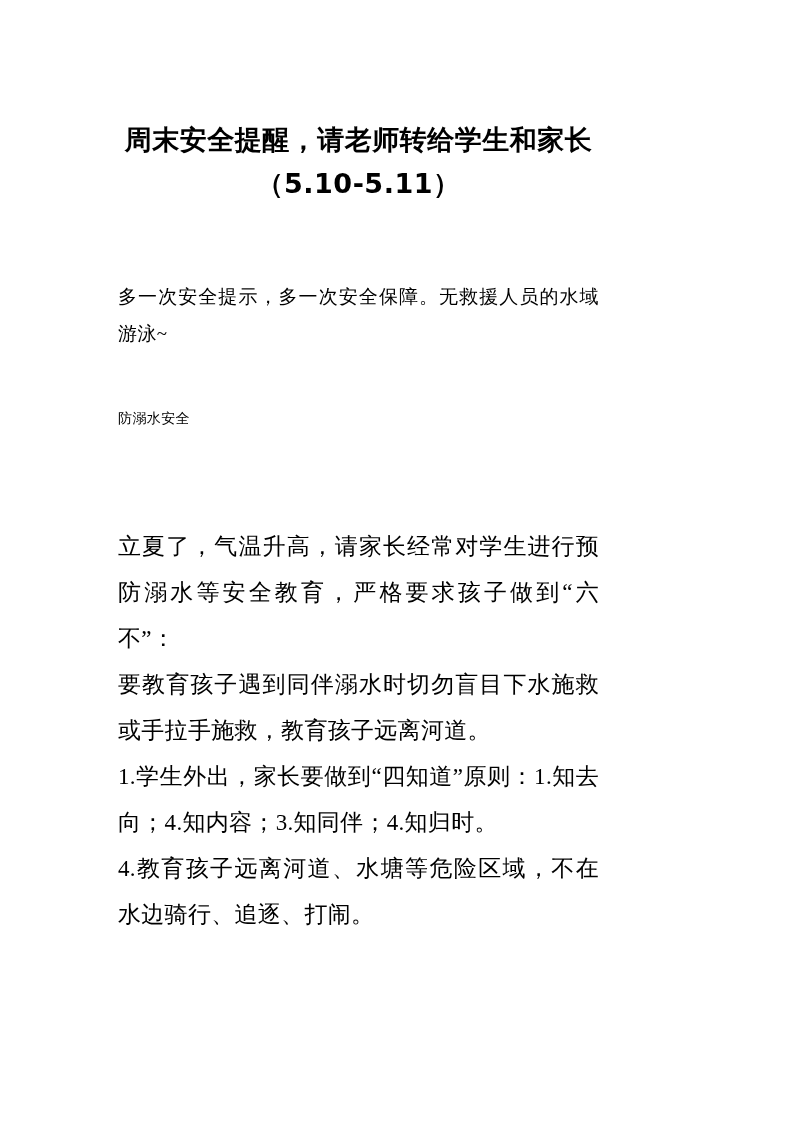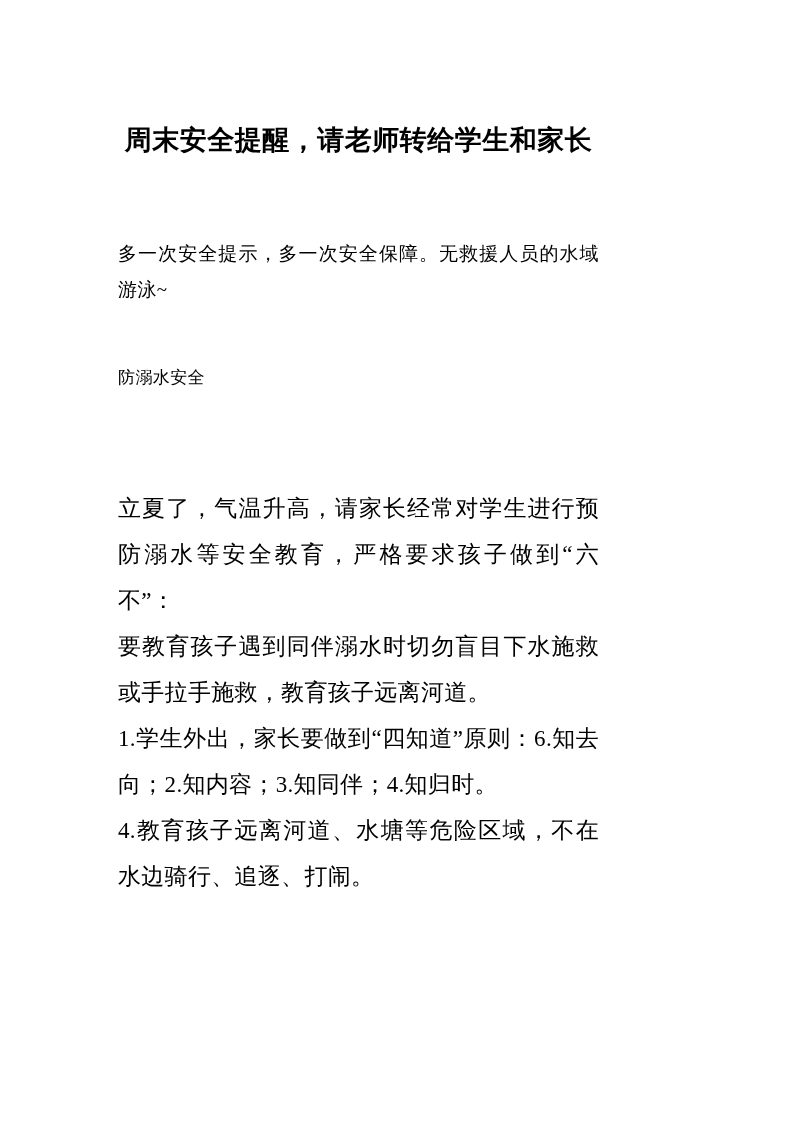--- a/index.html
+++ b/index.html
@@ -38,50 +38,51 @@
     font-size: 19px;
     line-height: 1.95;
     text-align: justify;
     letter-spacing: 0.4px;
     margin: 0;
   }
   .body-text.lead {
     line-height: 1.9;
   }
   .section-label {
-    font-size: 17px;
+    font-size: 14px;
     line-height: 1.9;
     letter-spacing: 0.4px;
     margin: 0;
   }
   .para {
     font-size: 23px;
     line-height: 2.0;
     letter-spacing: 0.3px;
     text-align: justify;
     margin: 0;
   }
 </style>
 </head>
 <body>
 
 <div class="page">
 
   <h1 class="doc-title">
     <span>周末安全提醒，请老师转给学生和家长</span><br>
+    <span>（5.10-5.11）</span>
   </h1>
 
   <div class="spacer-1"></div>
 
   <p class="body-text lead">多一次安全提示，多一次安全保障。无救援人员的水域游泳~</p>
 
   <div class="spacer-2"></div>
 
   <p class="section-label">防溺水安全</p>
 
   <div class="spacer-3"></div>
 
   <p class="para">立夏了，气温升高，请家长经常对学生进行预防溺水等安全教育，严格要求孩子做到“六不”：</p>
   <p class="para">要教育孩子遇到同伴溺水时切勿盲目下水施救或手拉手施救，教育孩子远离河道。</p>
-  <p class="para">1.学生外出，家长要做到“四知道”原则：6.知去向；2.知内容；3.知同伴；4.知归时。</p>
+  <p class="para">1.学生外出，家长要做到“四知道”原则：1.知去向；4.知内容；3.知同伴；4.知归时。</p>
   <p class="para">4.教育孩子远离河道、水塘等危险区域，不在水边骑行、追逐、打闹。</p>
 
 </div>
 
 </body></html>

